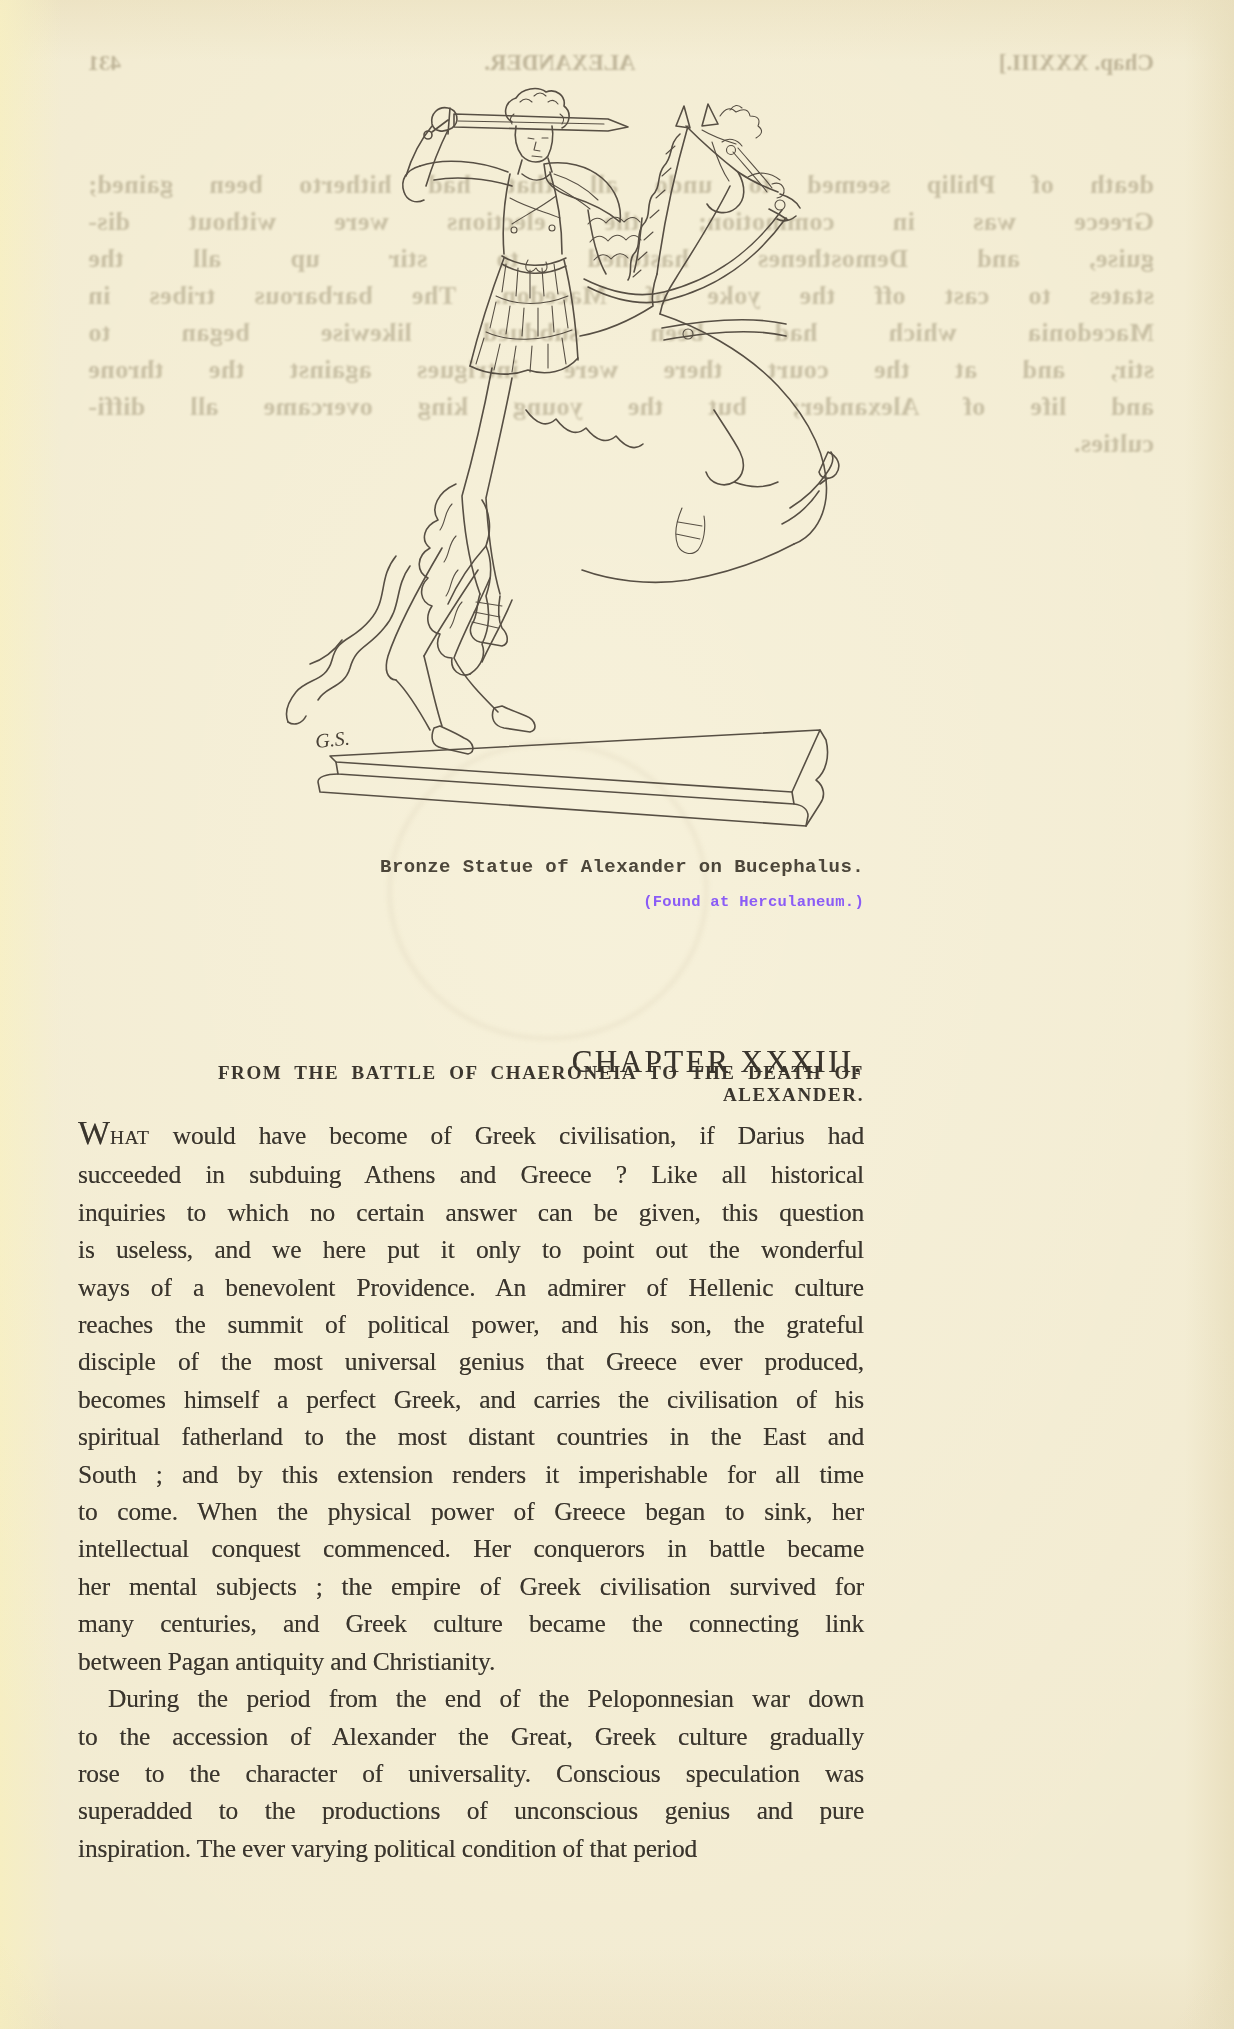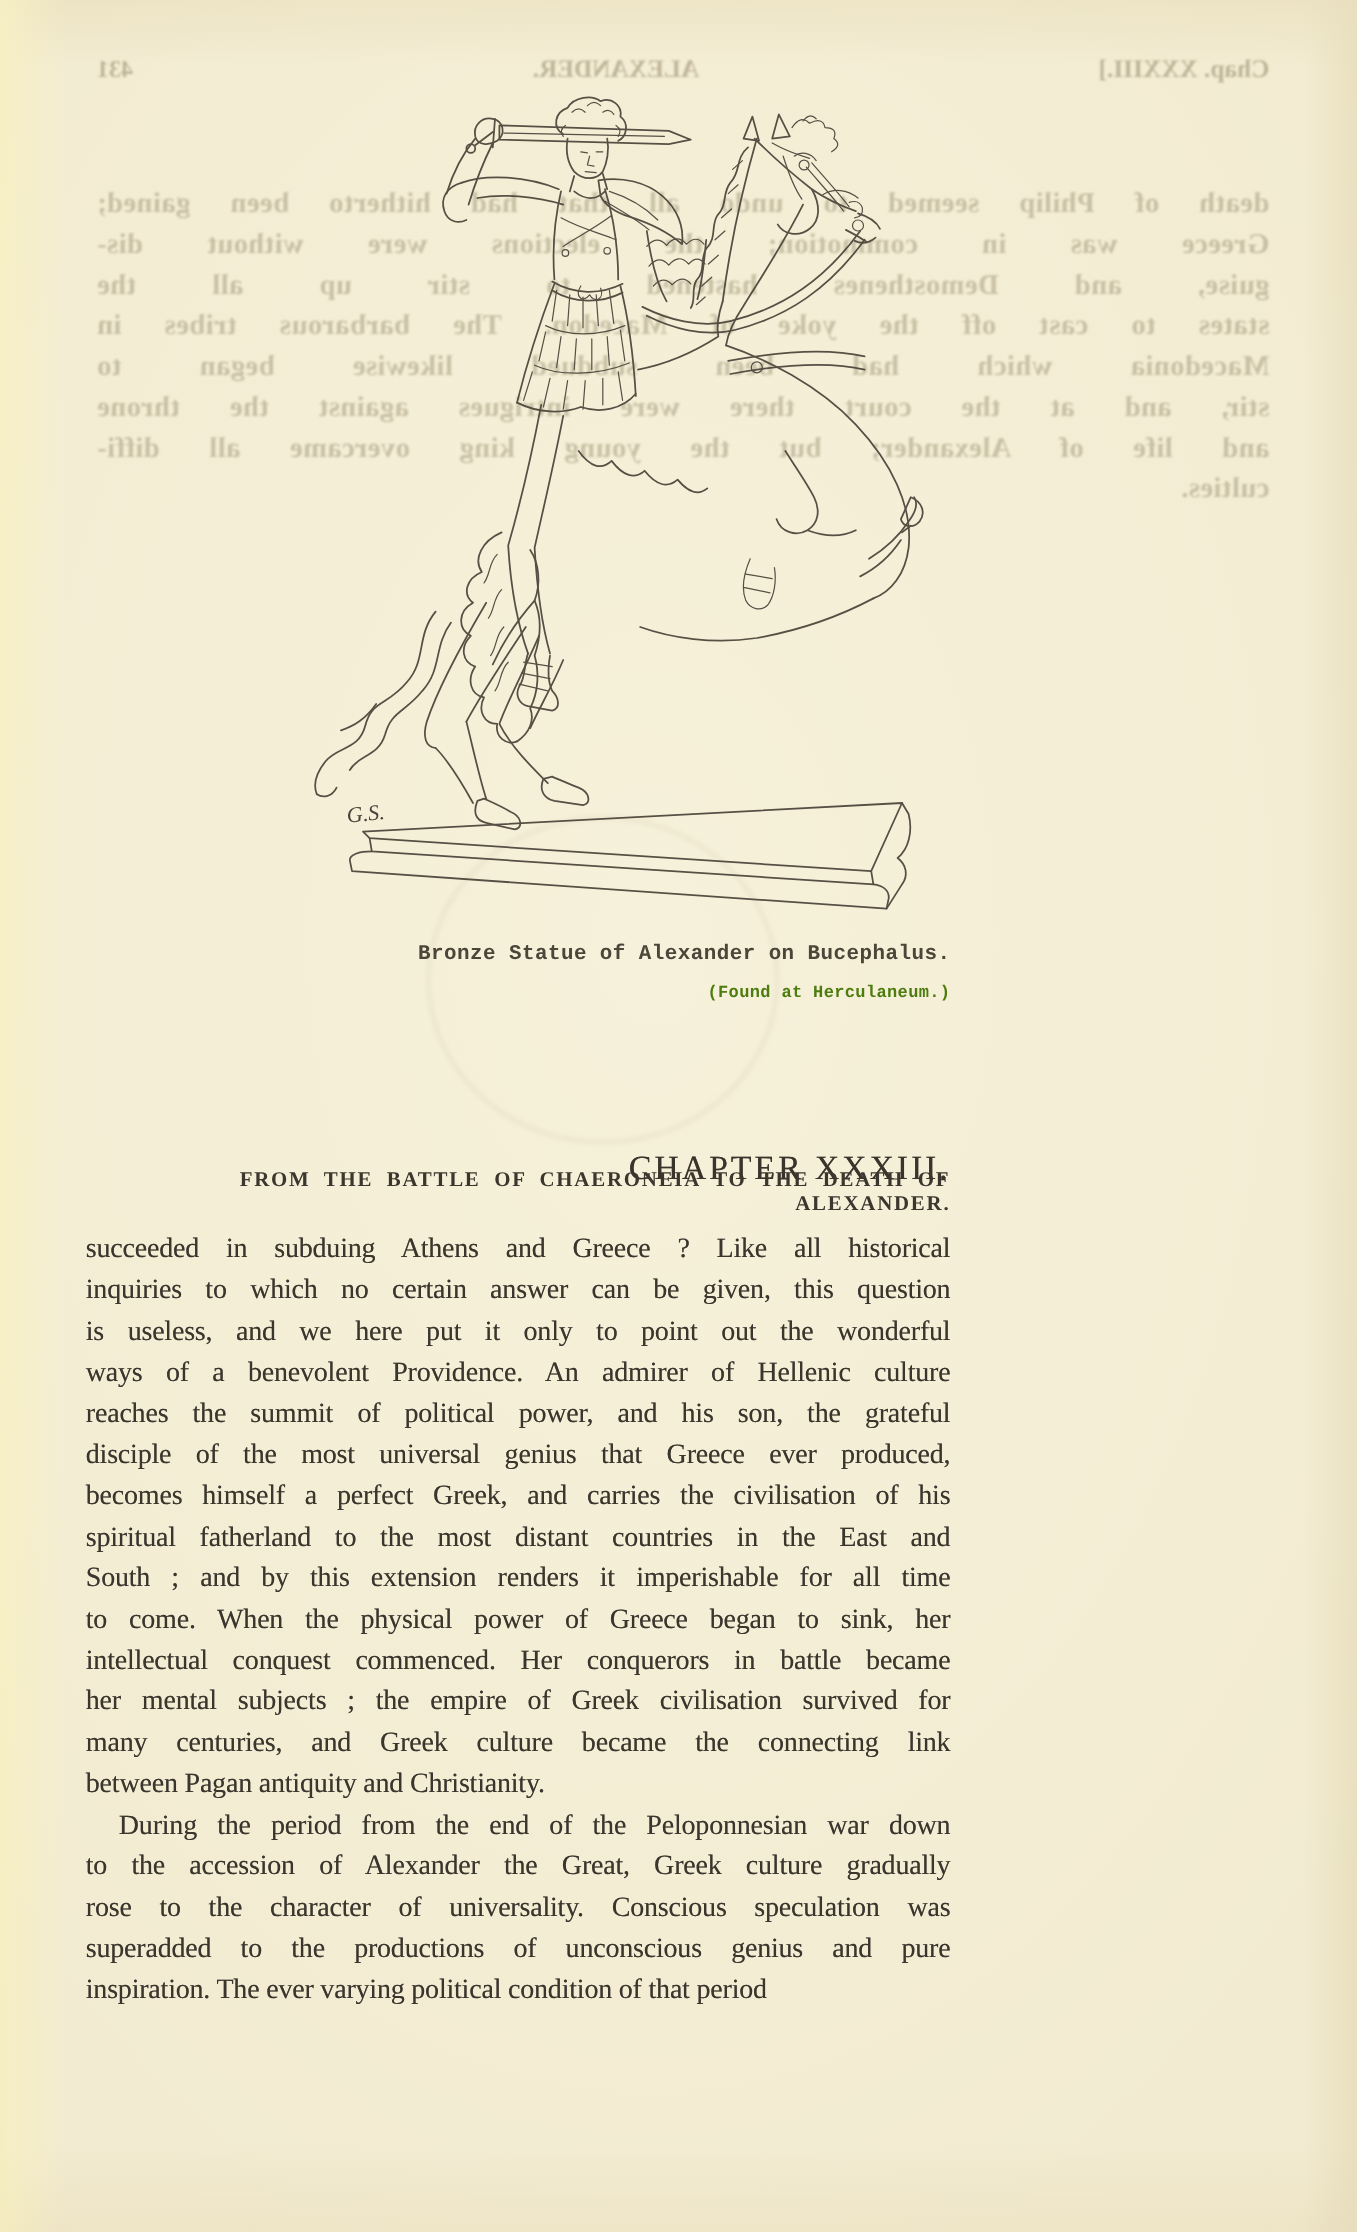--- a/index.html
+++ b/index.html
@@ -30,21 +30,21 @@
   .st-line{font-size:26px;line-height:37px;text-align:justify;text-align-last:justify;letter-spacing:0.4px;}
   .st-line.st-short{text-align-last:left;}
   
   .stain{position:absolute;left:388px;top:742px;width:314px;height:292px;border-radius:50%;
     border:3px solid rgba(160,140,95,0.12);filter:blur(2.5px);pointer-events:none;}
   
   .statue{position:absolute;left:190px;top:80px;width:690px;height:790px;}
   
   .caption-block{position:absolute;left:78px;width:786px;text-align:right;color:#474136;}
   .caption{top:856px;font-family:"Liberation Mono", monospace;font-size:19px;letter-spacing:0.4px;font-weight:bold;color:#4c463a;}
-  .subcaption{top:893px;font-family:"Liberation Mono", monospace;font-size:15.5px;letter-spacing:0.3px;font-weight:bold;color:#4d7c0f;}
+  .subcaption{top:893px;font-family:"Liberation Mono", monospace;font-size:15.5px;letter-spacing:0.3px;font-weight:bold;color:#8b5cf6;}
   .chapter-heading{top:1044px;font-size:31px;letter-spacing:2.5px;color:#39342c;
     text-shadow:0 0 0.5px rgba(57,52,44,0.6);}
   .chapter-subtitle{top:1062px;font-size:19px;font-weight:bold;letter-spacing:1.6px;word-spacing:6px;color:#3b362e;}
   
   .bodytext{position:absolute;left:78px;top:1116px;width:786px;color:#3a352d;
     font-size:25.5px;letter-spacing:-0.2px;
     text-shadow:0 0 0.4px rgba(58,53,45,0.55);}
   .tline{line-height:37.4px;text-align:justify;text-align-last:justify;white-space:normal;}
   .tline.tlast{text-align-last:left;}
   .tline.tindent{text-indent:30px;}
@@ -177,20 +177,21 @@
   <text x="126" y="668" font-family="Liberation Serif, serif" font-style="italic" font-size="20" fill="#4a4238" transform="rotate(-6 126 668)">G.S.</text>
 </svg>
 
 <div class="caption-block caption">Bronze Statue of Alexander on Bucephalus.</div>
 <div class="caption-block subcaption">(Found at Herculaneum.)</div>
 
 <div class="caption-block chapter-heading">CHAPTER XXXIII.</div>
 <div class="caption-block chapter-subtitle">FROM THE BATTLE OF CHAERONEIA TO THE DEATH OF ALEXANDER.</div>
 
 <div class="bodytext">
+  <div class="tline"><span class="lead-cap">W</span><span class="lead-sc">HAT</span><span> would have become of Greek civilisation, if Darius had</span></div>
   <div class="tline">succeeded in subduing Athens and Greece ? Like all historical</div>
   <div class="tline">inquiries to which no certain answer can be given, this question</div>
   <div class="tline">is useless, and we here put it only to point out the wonderful</div>
   <div class="tline">ways of a benevolent Providence. An admirer of Hellenic culture</div>
   <div class="tline">reaches the summit of political power, and his son, the grateful</div>
   <div class="tline">disciple of the most universal genius that Greece ever produced,</div>
   <div class="tline">becomes himself a perfect Greek, and carries the civilisation of his</div>
   <div class="tline">spiritual fatherland to the most distant countries in the East and</div>
   <div class="tline">South ; and by this extension renders it imperishable for all time</div>
   <div class="tline">to come. When the physical power of Greece began to sink, her</div>

